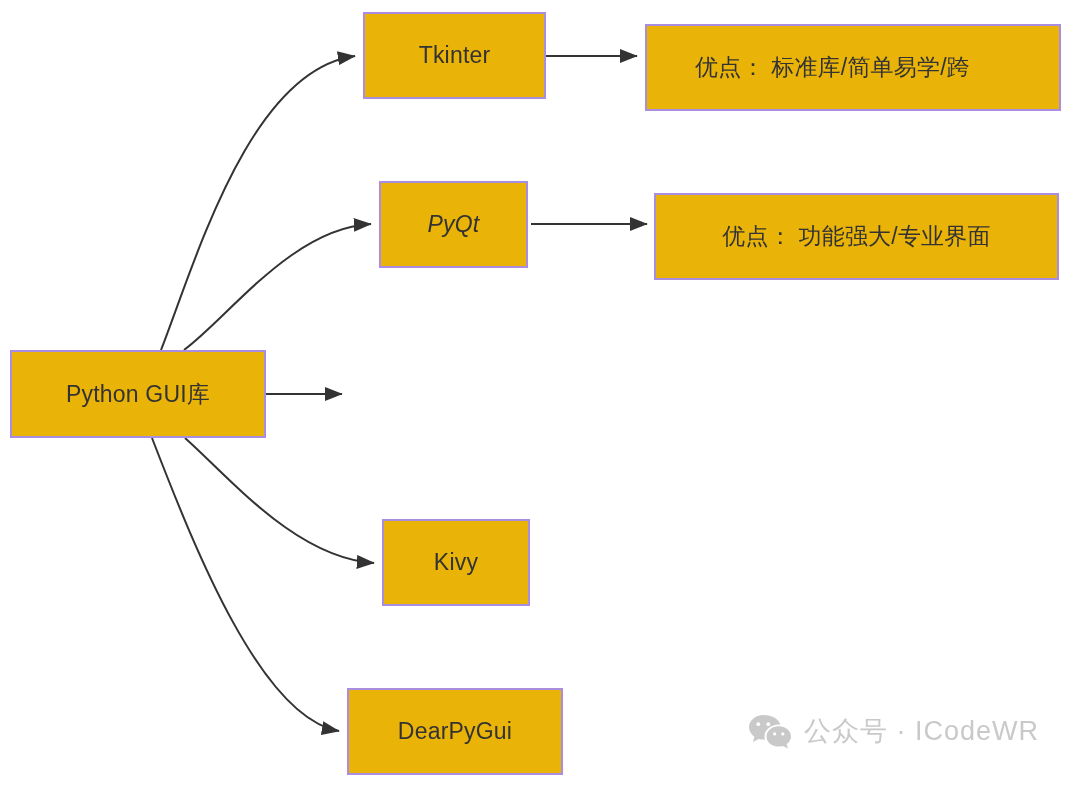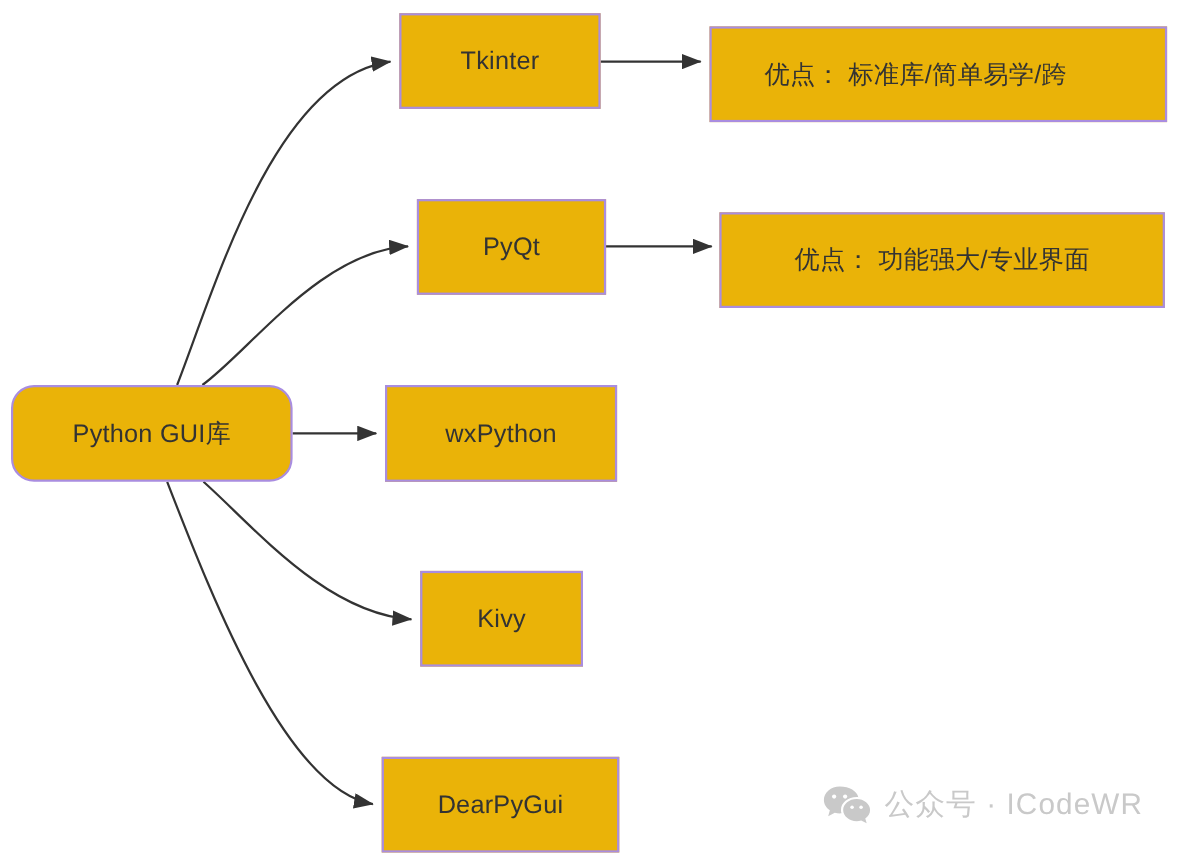--- a/index.html
+++ b/index.html
@@ -100,35 +100,32 @@
 
     <path d="M 185,438 C 230,478 296,558 374,563" fill="none" stroke="#333333" stroke-width="2" marker-end="url(#arrowhead)"></path>
 
     <path d="M 152,438 C 196,552 262,718 339,731" fill="none" stroke="#333333" stroke-width="2" marker-end="url(#arrowhead)"></path>
 
     <path d="M 546,56 L 637,56" fill="none" stroke="#333333" stroke-width="2" marker-end="url(#arrowhead)"></path>
 
     <path d="M 531,224 L 647,224" fill="none" stroke="#333333" stroke-width="2" marker-end="url(#arrowhead)"></path>
   </svg>
 
-  <div class="node" style="left:10px; top:350px; width:256px; height:88px;border-radius:21px;">
+  <div class="node" style="left:10px; top:350px; width:256px; height:88px;">
     <span>Python GUI库</span>
   </div>
 
   <div class="node" style="left:363px; top:12px; width:183px; height:87px;">
     <span>Tkinter</span>
   </div>
 
-  <div class="node" style="left:379px; top:181px; width:172px; height:87px;">
+  <div class="node" style="left:379px; top:181px; width:149px; height:87px;font-style:italic;">
     <span>PyQt</span>
   </div>
 
-  <div class="node" style="left:350px; top:350px; width:211px; height:88px;">
-    <span>wxPython</span>
-  </div>
 
   <div class="node" style="left:382px; top:519px; width:148px; height:87px;">
     <span>Kivy</span>
   </div>
 
   <div class="node" style="left:347px; top:688px; width:216px; height:87px;">
     <span>DearPyGui</span>
   </div>
 
   <div class="node desc" style="left:645px; top:12px; width:416px; height:87px;">

